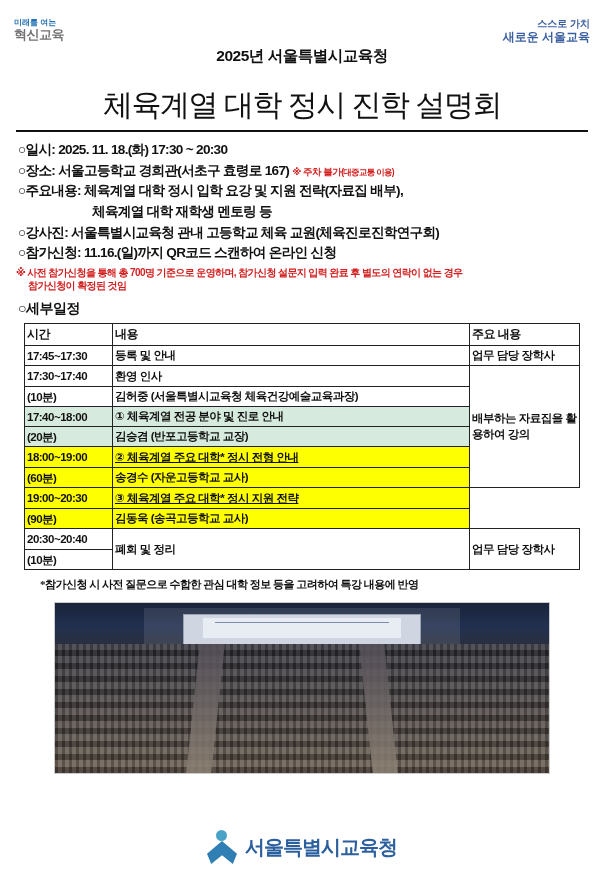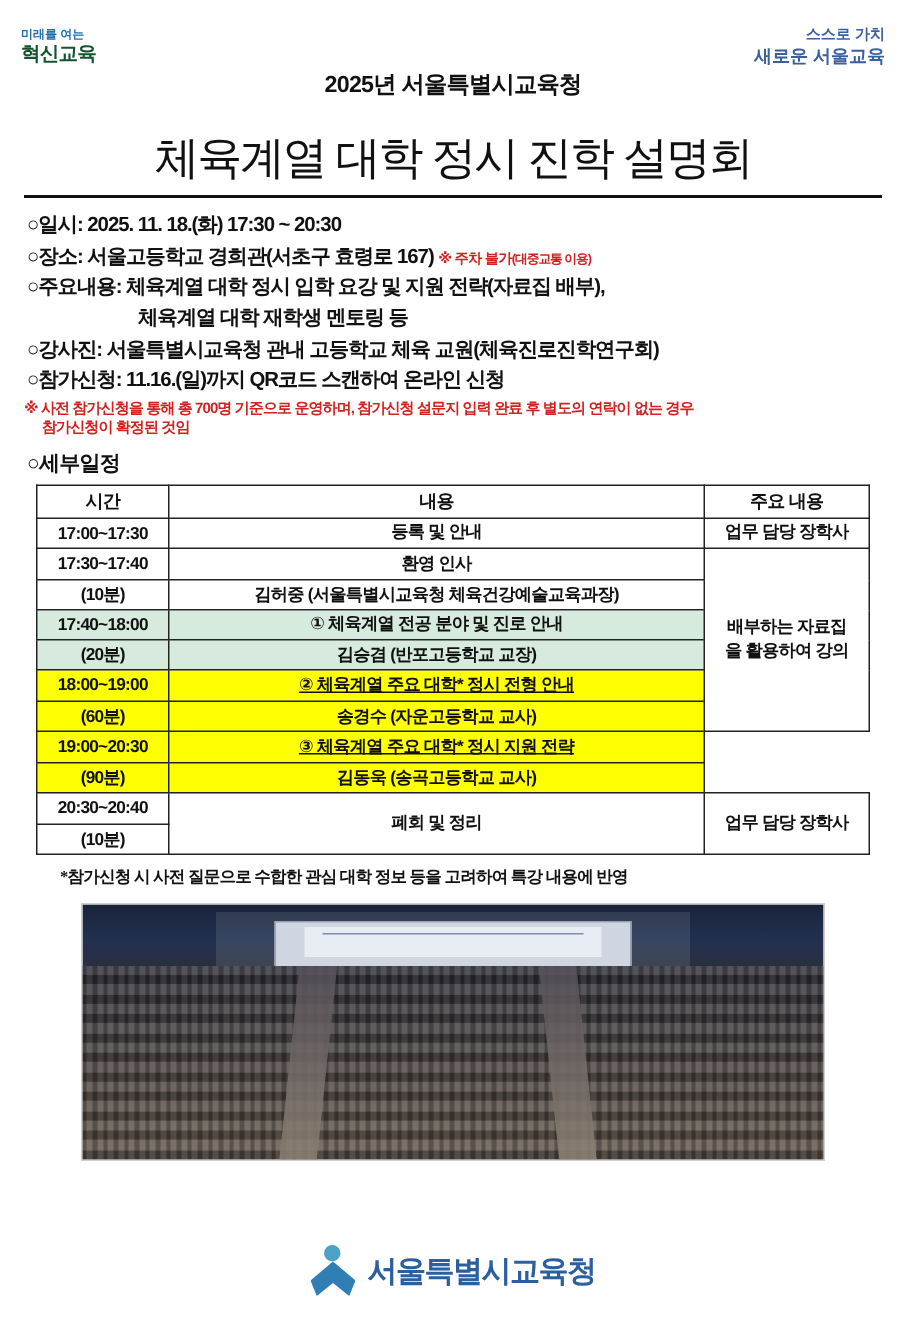--- a/index.html
+++ b/index.html
@@ -11,21 +11,21 @@
     color: #111;
     position: relative;
     overflow: hidden;
   }
   .page { position: relative; width:604px; height:878px; padding: 8px 14px 0 14px; }
 
   
   .toprow { display:flex; justify-content:space-between; align-items:flex-end; height:36px; }
   .logo-left { font-size: 9px; line-height: 1.25; color:#2e7d32; font-weight:bold; }
   .logo-left .l1 { color:#1f6fb2; font-size:8px; font-weight:bold; }
-  .logo-left .l2 { color:#14532d; font-size:13px; font-weight:bold; letter-spacing:-0.5px; }
+  .logo-left .l2 { color:#737373; font-size:13px; font-weight:bold; letter-spacing:-0.5px;font-family:Liberation Mono, monospace; }
   .logo-right { text-align:right; color:#3a5fa0; font-size:10px; font-weight:bold; line-height:1.2; }
   .logo-right .r1 { font-size:10px; }
   .logo-right .r2 { font-size:12px; }
 
   
   .title-wrap { text-align:center; margin-top:2px; }
   .title-sub { font-size:15.5px; font-weight:bold; letter-spacing:-0.5px; margin-bottom:18px; }
   .title-main { font-size:30px; font-weight:normal; letter-spacing:-1.5px; margin-bottom:4px; }
   .title-rule { border-bottom:2.5px solid #111; margin:0 2px 8px 2px; }
 
@@ -35,22 +35,22 @@
   .tiny-red { color:#d32020; font-size:9.5px; font-weight:bold; letter-spacing:-0.5px; }
   .tiny-red-sm { color:#d32020; font-size:8.5px; font-weight:bold; }
   .note { color:#d32020; font-size:10px; font-weight:bold; line-height:1.35; letter-spacing:-0.6px; margin-top:2px; padding-left:2px; }
   .note .n2 { padding-left:12px; display:block; }
 
   .section-head { font-size:14px; font-weight:bold; margin-top:7px; padding-left:4px; letter-spacing:-0.5px;}
 
   
   table.sched { width:556px; margin:5px auto 0 auto; border-collapse:collapse; table-layout:fixed; }
   table.sched th, table.sched td {
-    border:1px solid #222; text-align:center; vertical-align:middle;
-    font-size:11.5px; letter-spacing:-0.5px; padding:2px 12px;
+    border:1px solid #222; text-align:left; vertical-align:middle;
+    font-size:11.5px; letter-spacing:-0.5px; padding:2px 2px;
   }
   table.sched th { font-weight:bold; font-size:12px; height:19px; }
   .col-time { width:88px; }
   .col-right { width:110px; }
   .cell-time { font-weight:bold; font-size:11.5px; line-height:1.25; }
   .cell-main { font-weight:bold; font-size:13px; letter-spacing:-0.6px; line-height:1.3; }
   .cell-sub { font-weight:bold; font-size:10.5px; letter-spacing:-0.5px; }
   .row-green { background:#d6ebdd; }
   .row-yellow { background:#feff00; }
   .u { text-decoration:underline; }
@@ -149,21 +149,21 @@
     <thead>
       <tr>
         <th>시간</th>
         <th>내용</th>
         <th>주요 내용</th>
       </tr>
     </thead>
     <tbody>
 
       <tr style="height:20px;">
-        <td class="cell-time">17:00~17:30</td>
+        <td class="cell-time">17:45~17:30</td>
         <td class="cell-main">등록 및 안내</td>
         <td class="rightcell">업무 담당 장학사</td>
       </tr>
 
       <tr style="height:21px;">
         <td class="cell-time">17:30~17:40</td>
         <td class="cell-main">환영 인사</td>
         <td rowspan="6" class="rightcell">
           <div>
             <span>배부하는 자료집을 활용하여 강의</span>

